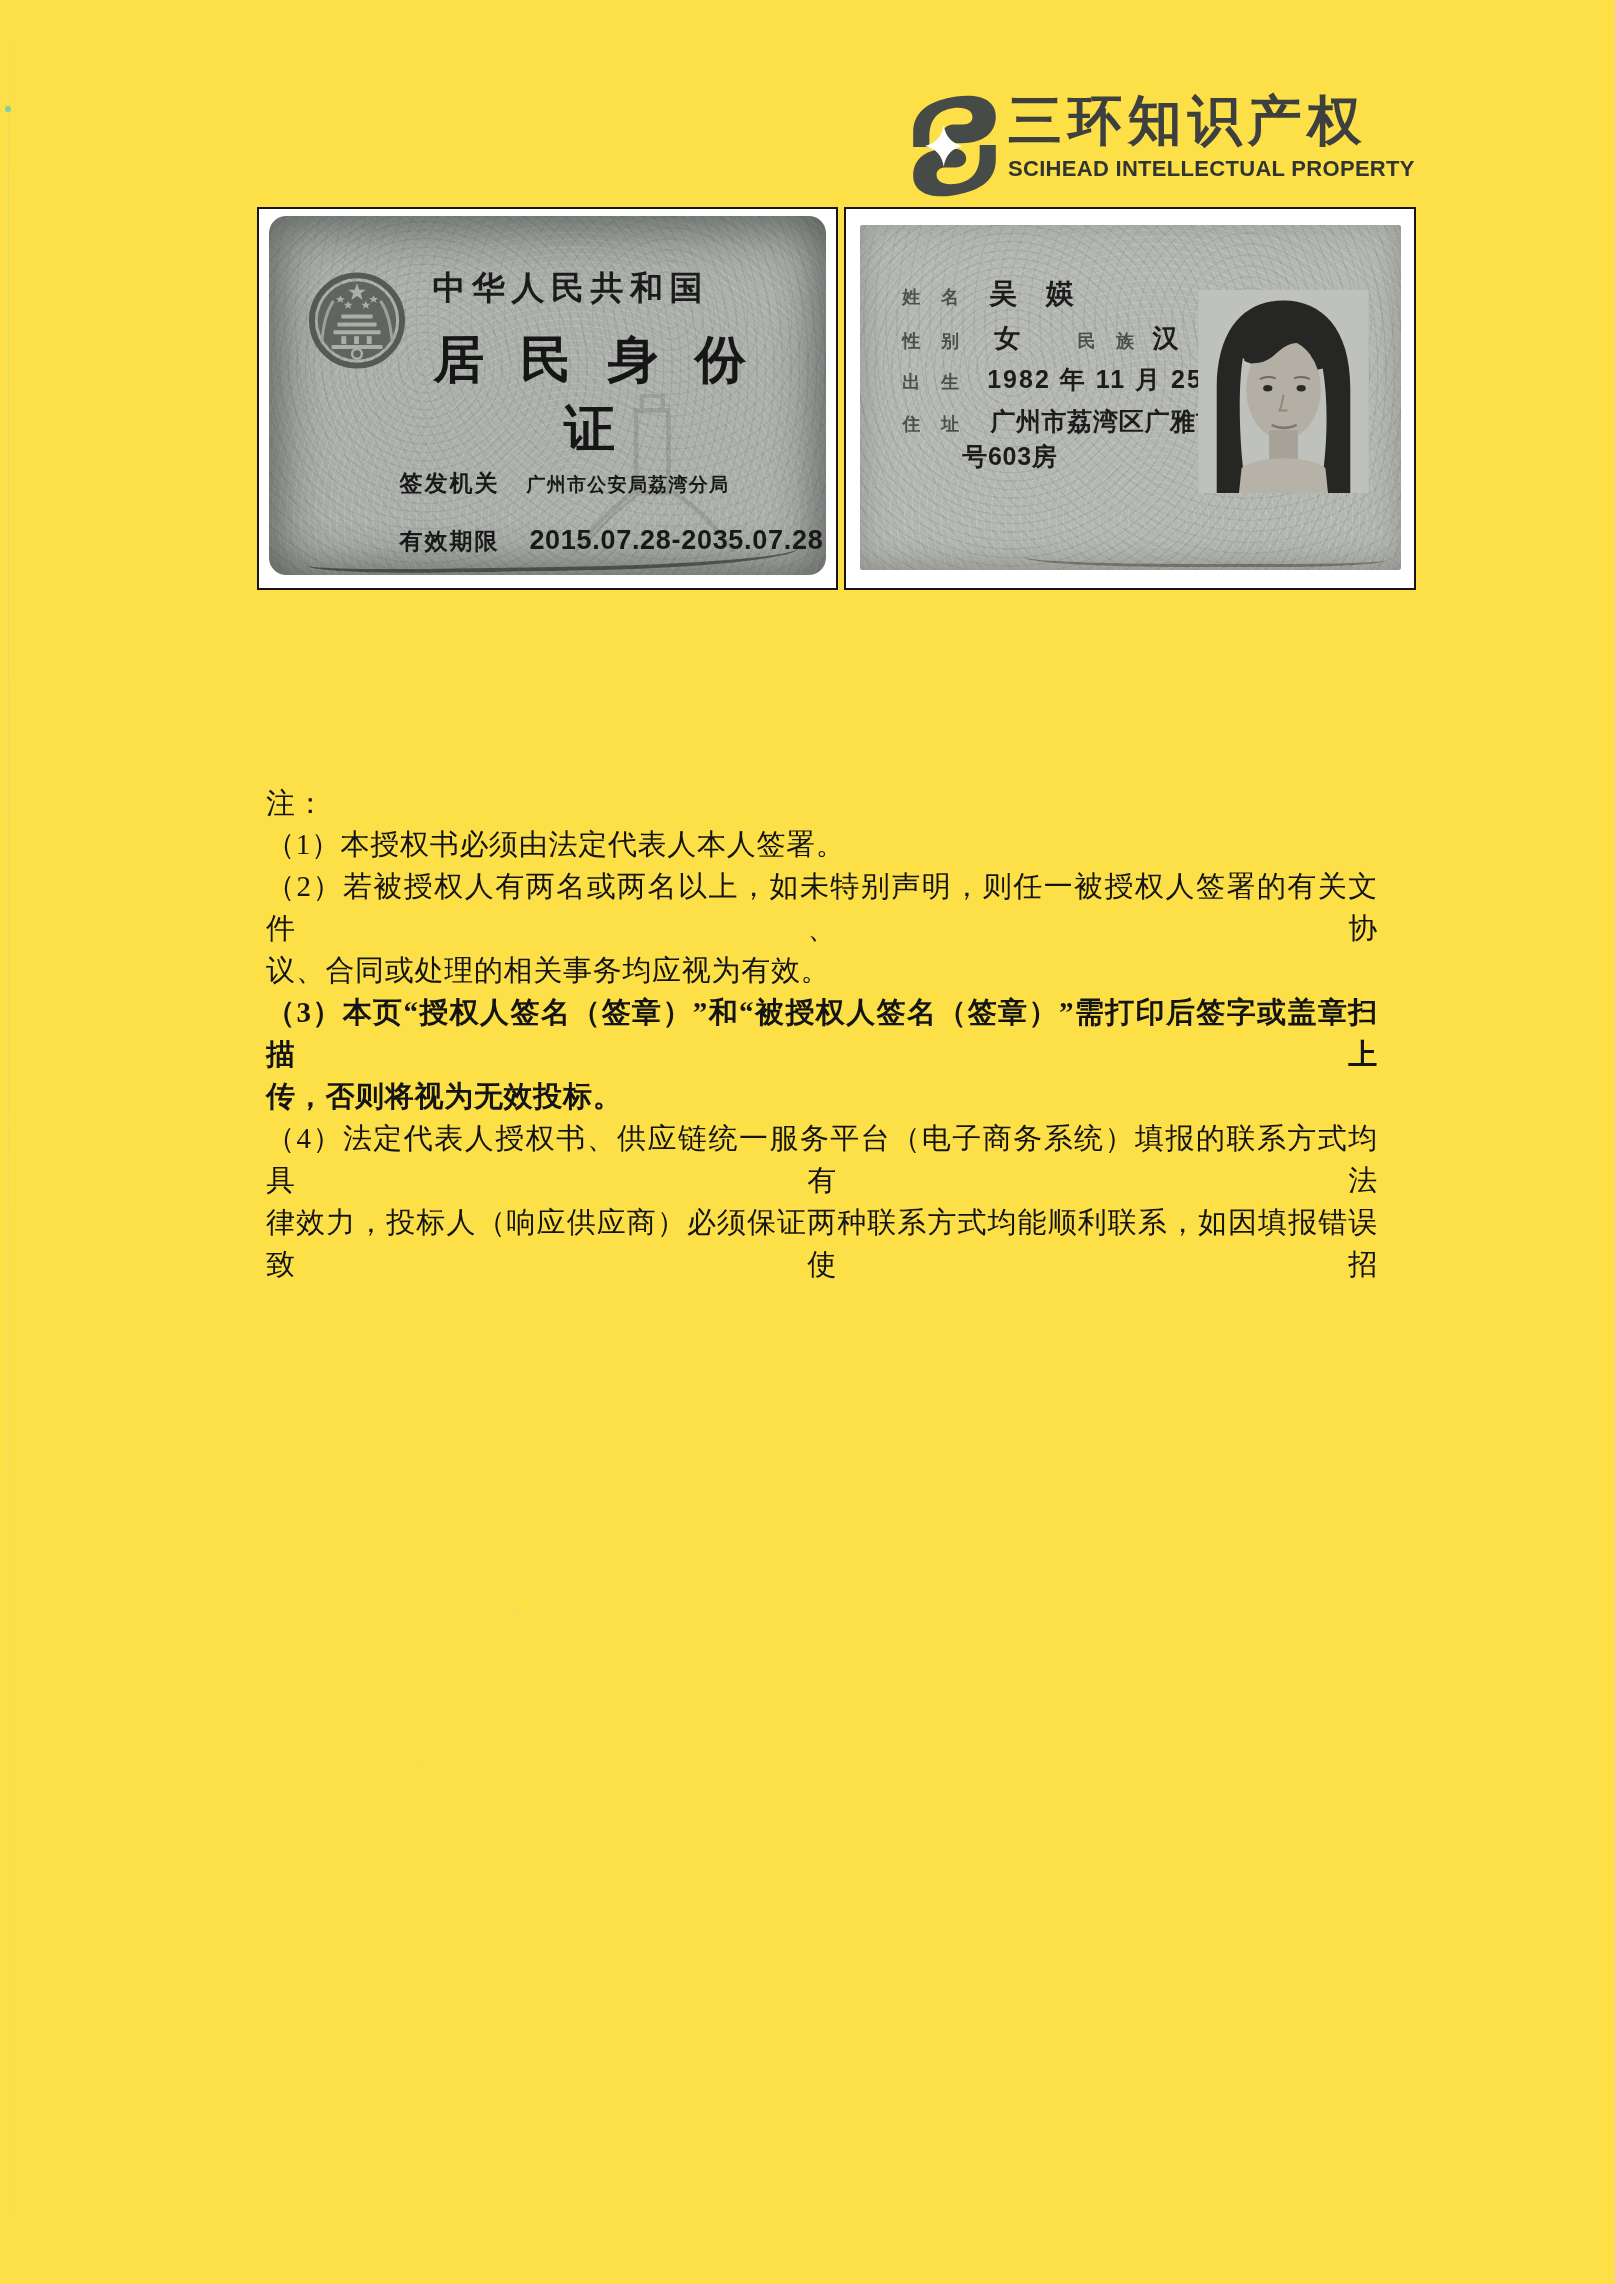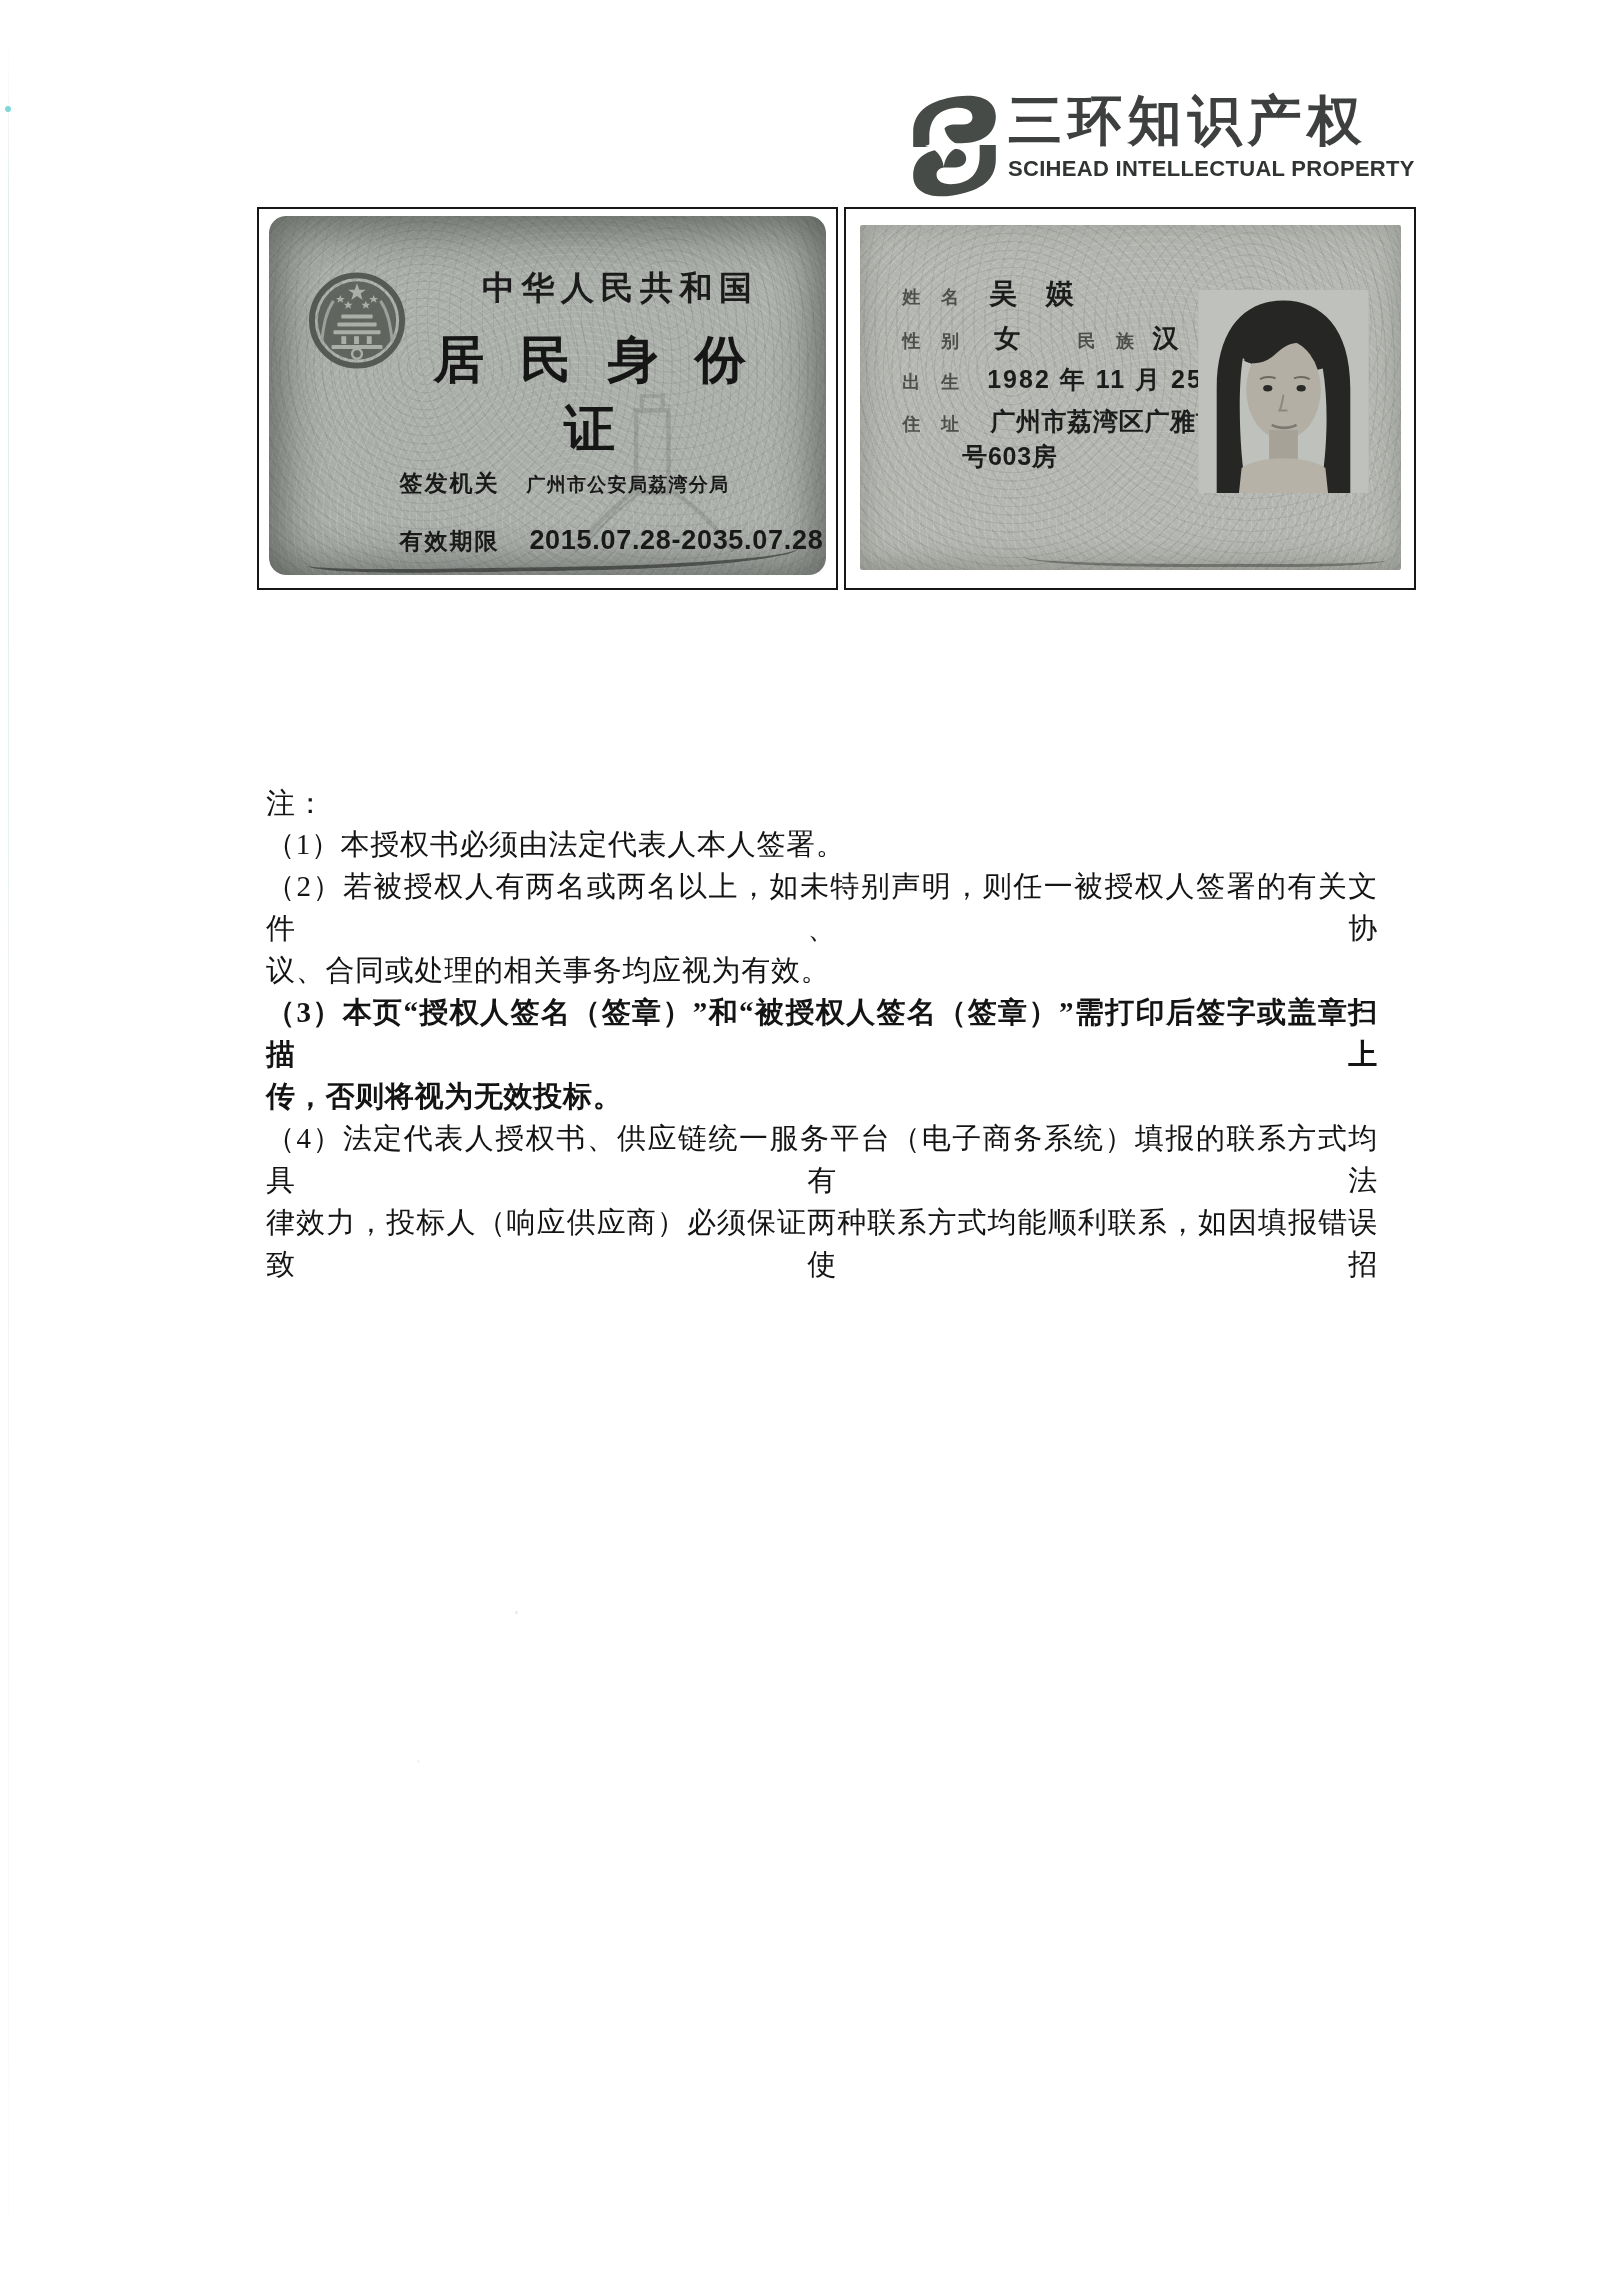--- a/index.html
+++ b/index.html
@@ -1,17 +1,17 @@
 <!DOCTYPE html>
 <html style="font-size:10.4px"><head>
 <meta charset="utf-8">
 <style>
   html,body{margin:0;padding:0;background:#e9e9e9;}
   .page{
-    position:relative;width:1616px;height:2284px;background:#ffffff;
+    position:relative;width:1616px;height:2284px;background:#fde047;
     font-family:"Liberation Sans","DejaVu Sans",sans-serif;overflow:hidden;
   }
   
   .scan-line{position:absolute;left:7.8px;top:39px;width:1.3px;height:2177px;
     background:linear-gradient(to bottom,rgba(176,205,196,.0),rgba(176,205,196,.38) 8%,rgba(190,214,205,.22) 60%,rgba(176,205,196,.05));}
   .scan-dot{position:absolute;left:5.2px;top:106px;width:5.9px;height:5.9px;border-radius:50%;background:#54c9c9;opacity:.75;}
   .speck{position:absolute;width:3.3px;height:3.3px;border-radius:50%;background:#e8c9cf;opacity:.5;}
   
   .logo{position:absolute;left:909px;top:90px;width:471px;height:110px;}
   .logo-icon{position:absolute;left:0;top:2.6px;width:91px;height:106px;}
@@ -30,21 +30,21 @@
       repeating-radial-gradient(circle at 55% 85%, rgba(255,255,255,.10) 0 1.3px, rgba(0,0,0,0) 1.3px 7.2px),
       repeating-linear-gradient(37deg, rgba(255,255,255,.06) 0 2px, rgba(0,0,0,0) 2px 5.9px);
   }
   .idcard.back{left:10.4px;top:6.5px;right:10.4px;bottom:13px;
     box-shadow:inset 0 0 46px rgba(66,72,66,.45), inset 19.6px 22px 46px rgba(58,64,58,.33), inset -17px -11.7px 39px rgba(58,64,58,.30);}
   .idcard.front{left:14.3px;top:15.6px;right:13px;bottom:18px;border-radius:2px;
     background-color:#b4b7b1;
     box-shadow:inset 0 0 39px rgba(112,116,110,.30), inset 0 -9px 19.6px rgba(90,94,88,.25);}
   
   .emblem{position:absolute;left:39px;top:55px;width:98px;height:99px;opacity:.88;}
-  .back-title1{position:absolute;left:163px;top:50px;width:326px;text-align:right;
+  .back-title1{position:absolute;left:163px;top:50px;width:326px;text-align:left;
     font-family:"Liberation Serif","DejaVu Serif",serif;font-weight:700;font-size:33px;letter-spacing:6.5px;color:#1b1b1b;}
   .back-title2{position:absolute;left:153px;top:110px;width:345px;text-align:center;
     font-family:Liberation Sans, sans-serif;font-weight:700;font-size:51px;letter-spacing:11px;color:#161616;}
   .wall-sketch{position:absolute;left:287px;top:162px;width:189px;height:180px;opacity:.8;}
   .back-row{position:absolute;left:130px;white-space:nowrap;color:#191919;}
   .back-row .lbl{font-size:23px;font-weight:700;letter-spacing:2px;}
   .back-row .val{font-size:19px;font-weight:700;letter-spacing:1.3px;margin-left:27px;}
   .row-issue{top:252px;}
   .row-valid{top:309px;}
   .row-valid .val{font-size:27px;letter-spacing:0.7px;margin-left:30px;}

